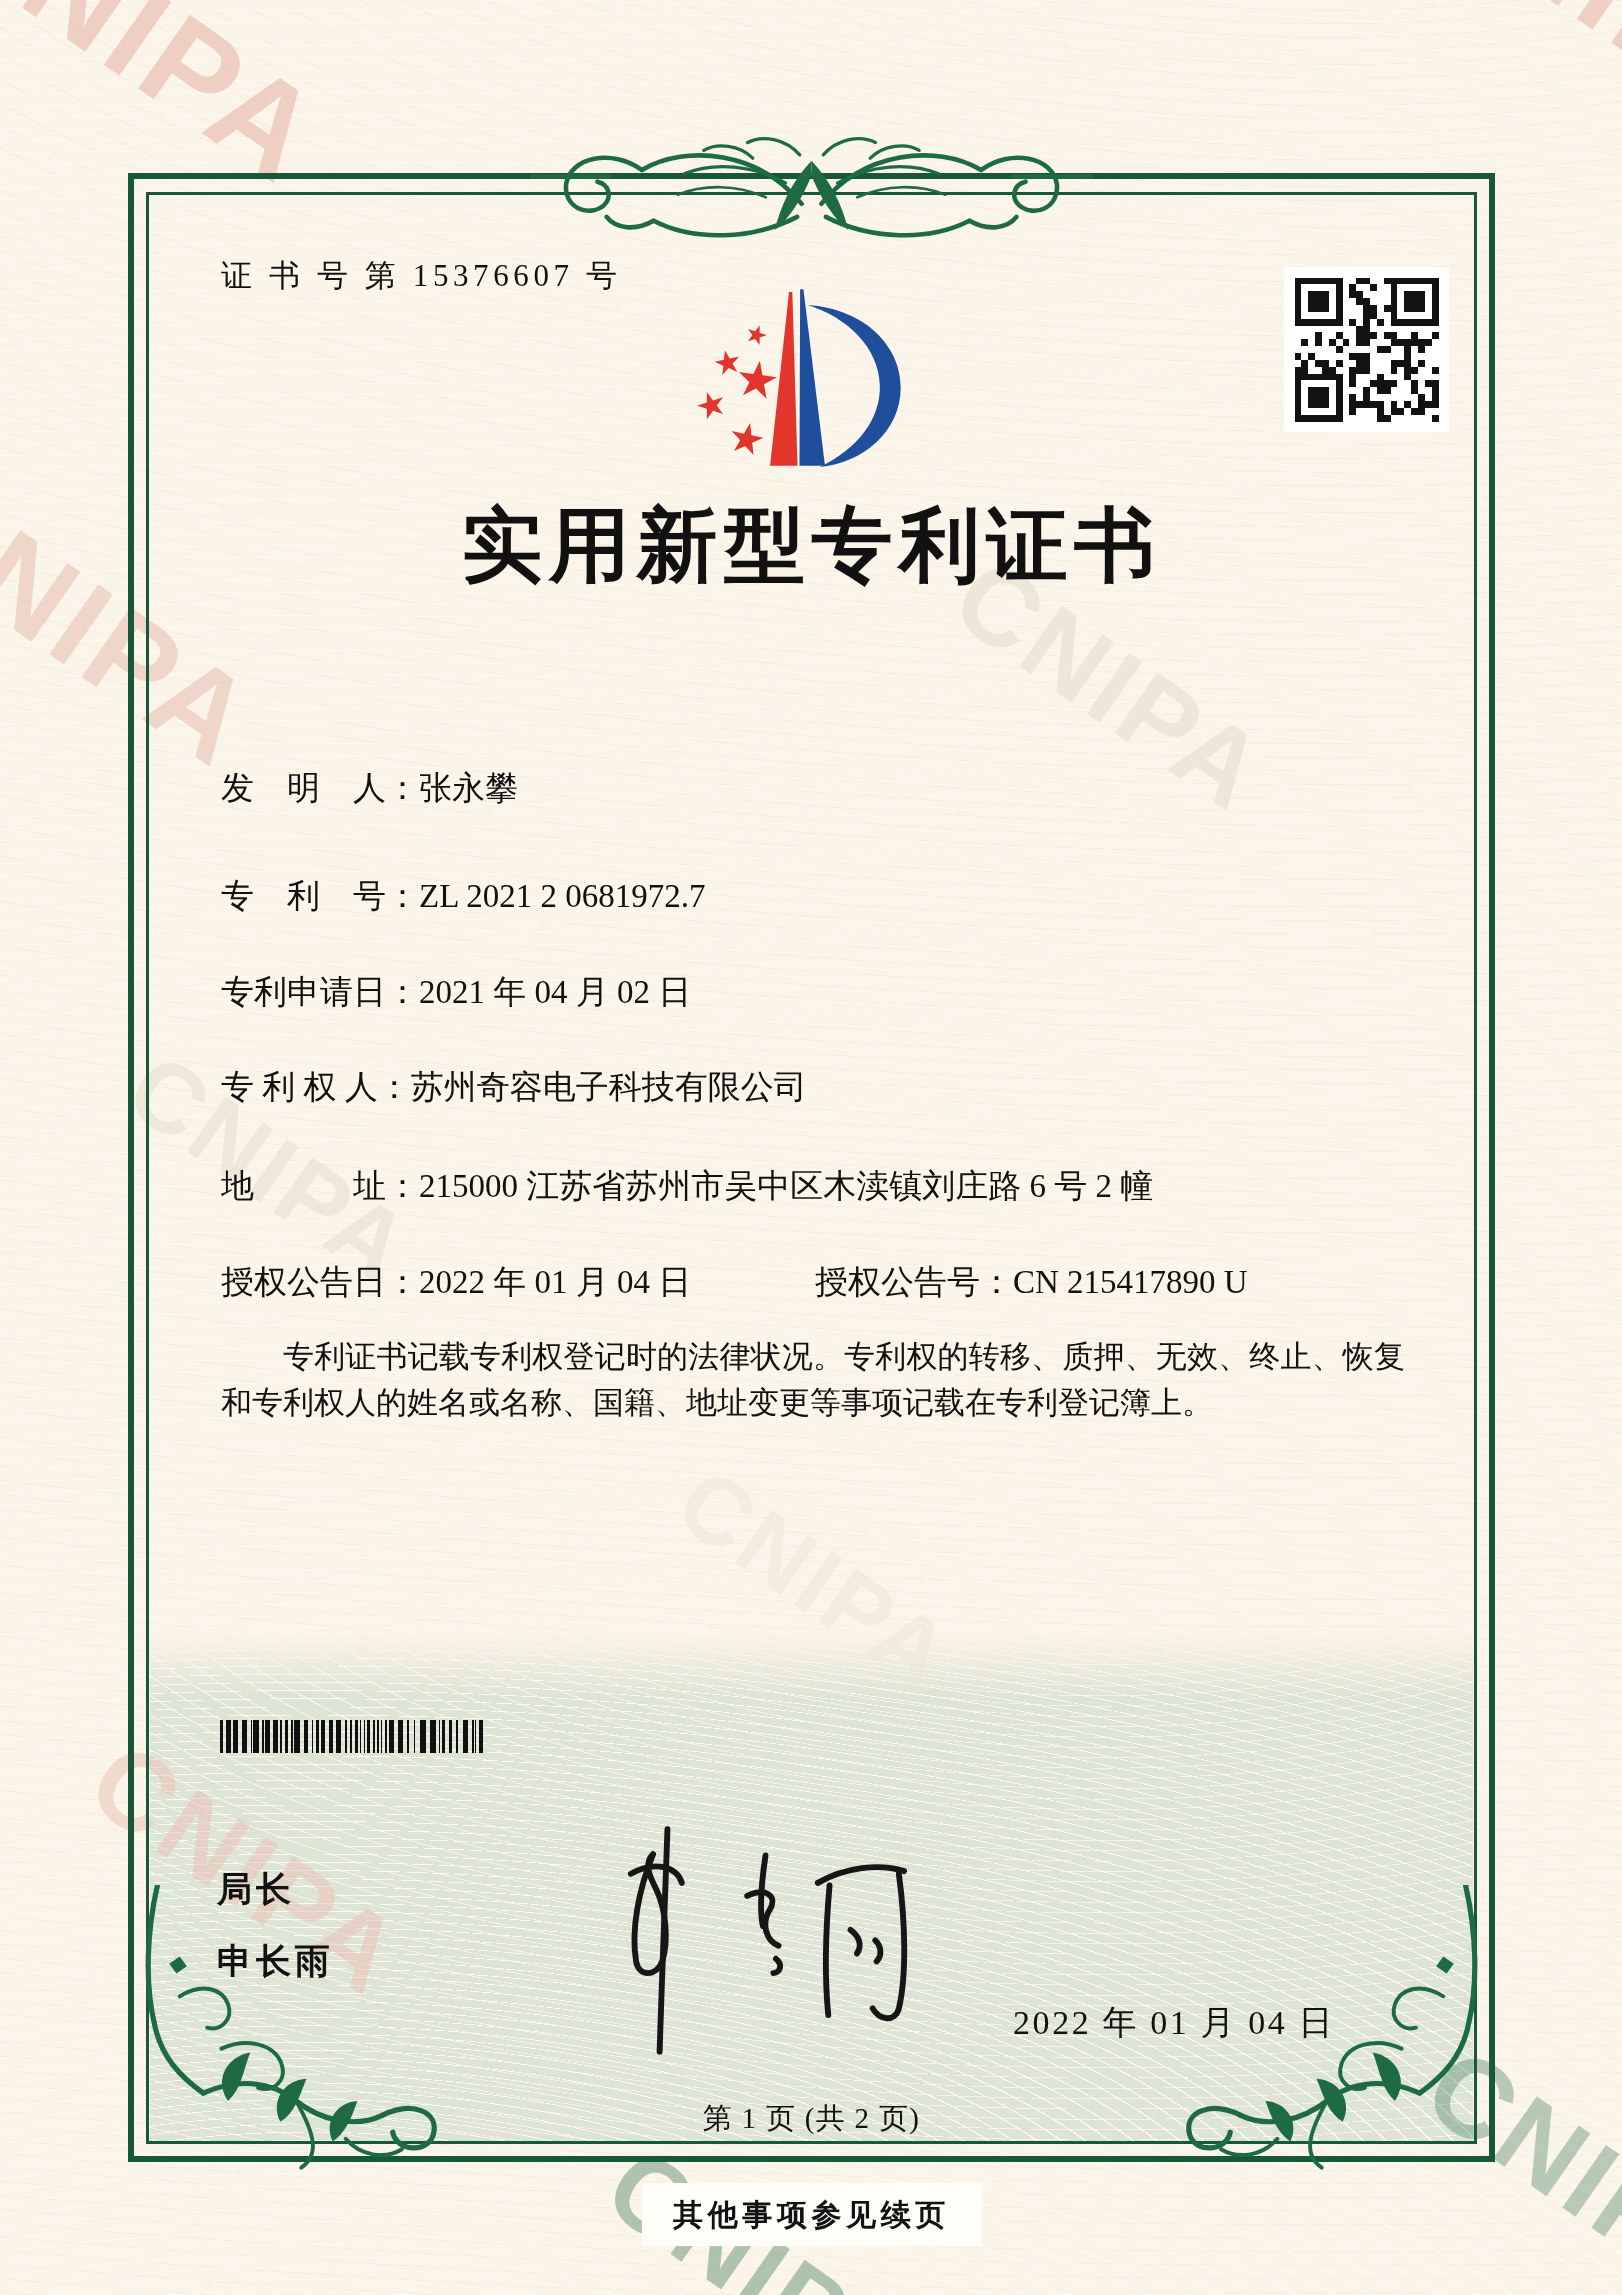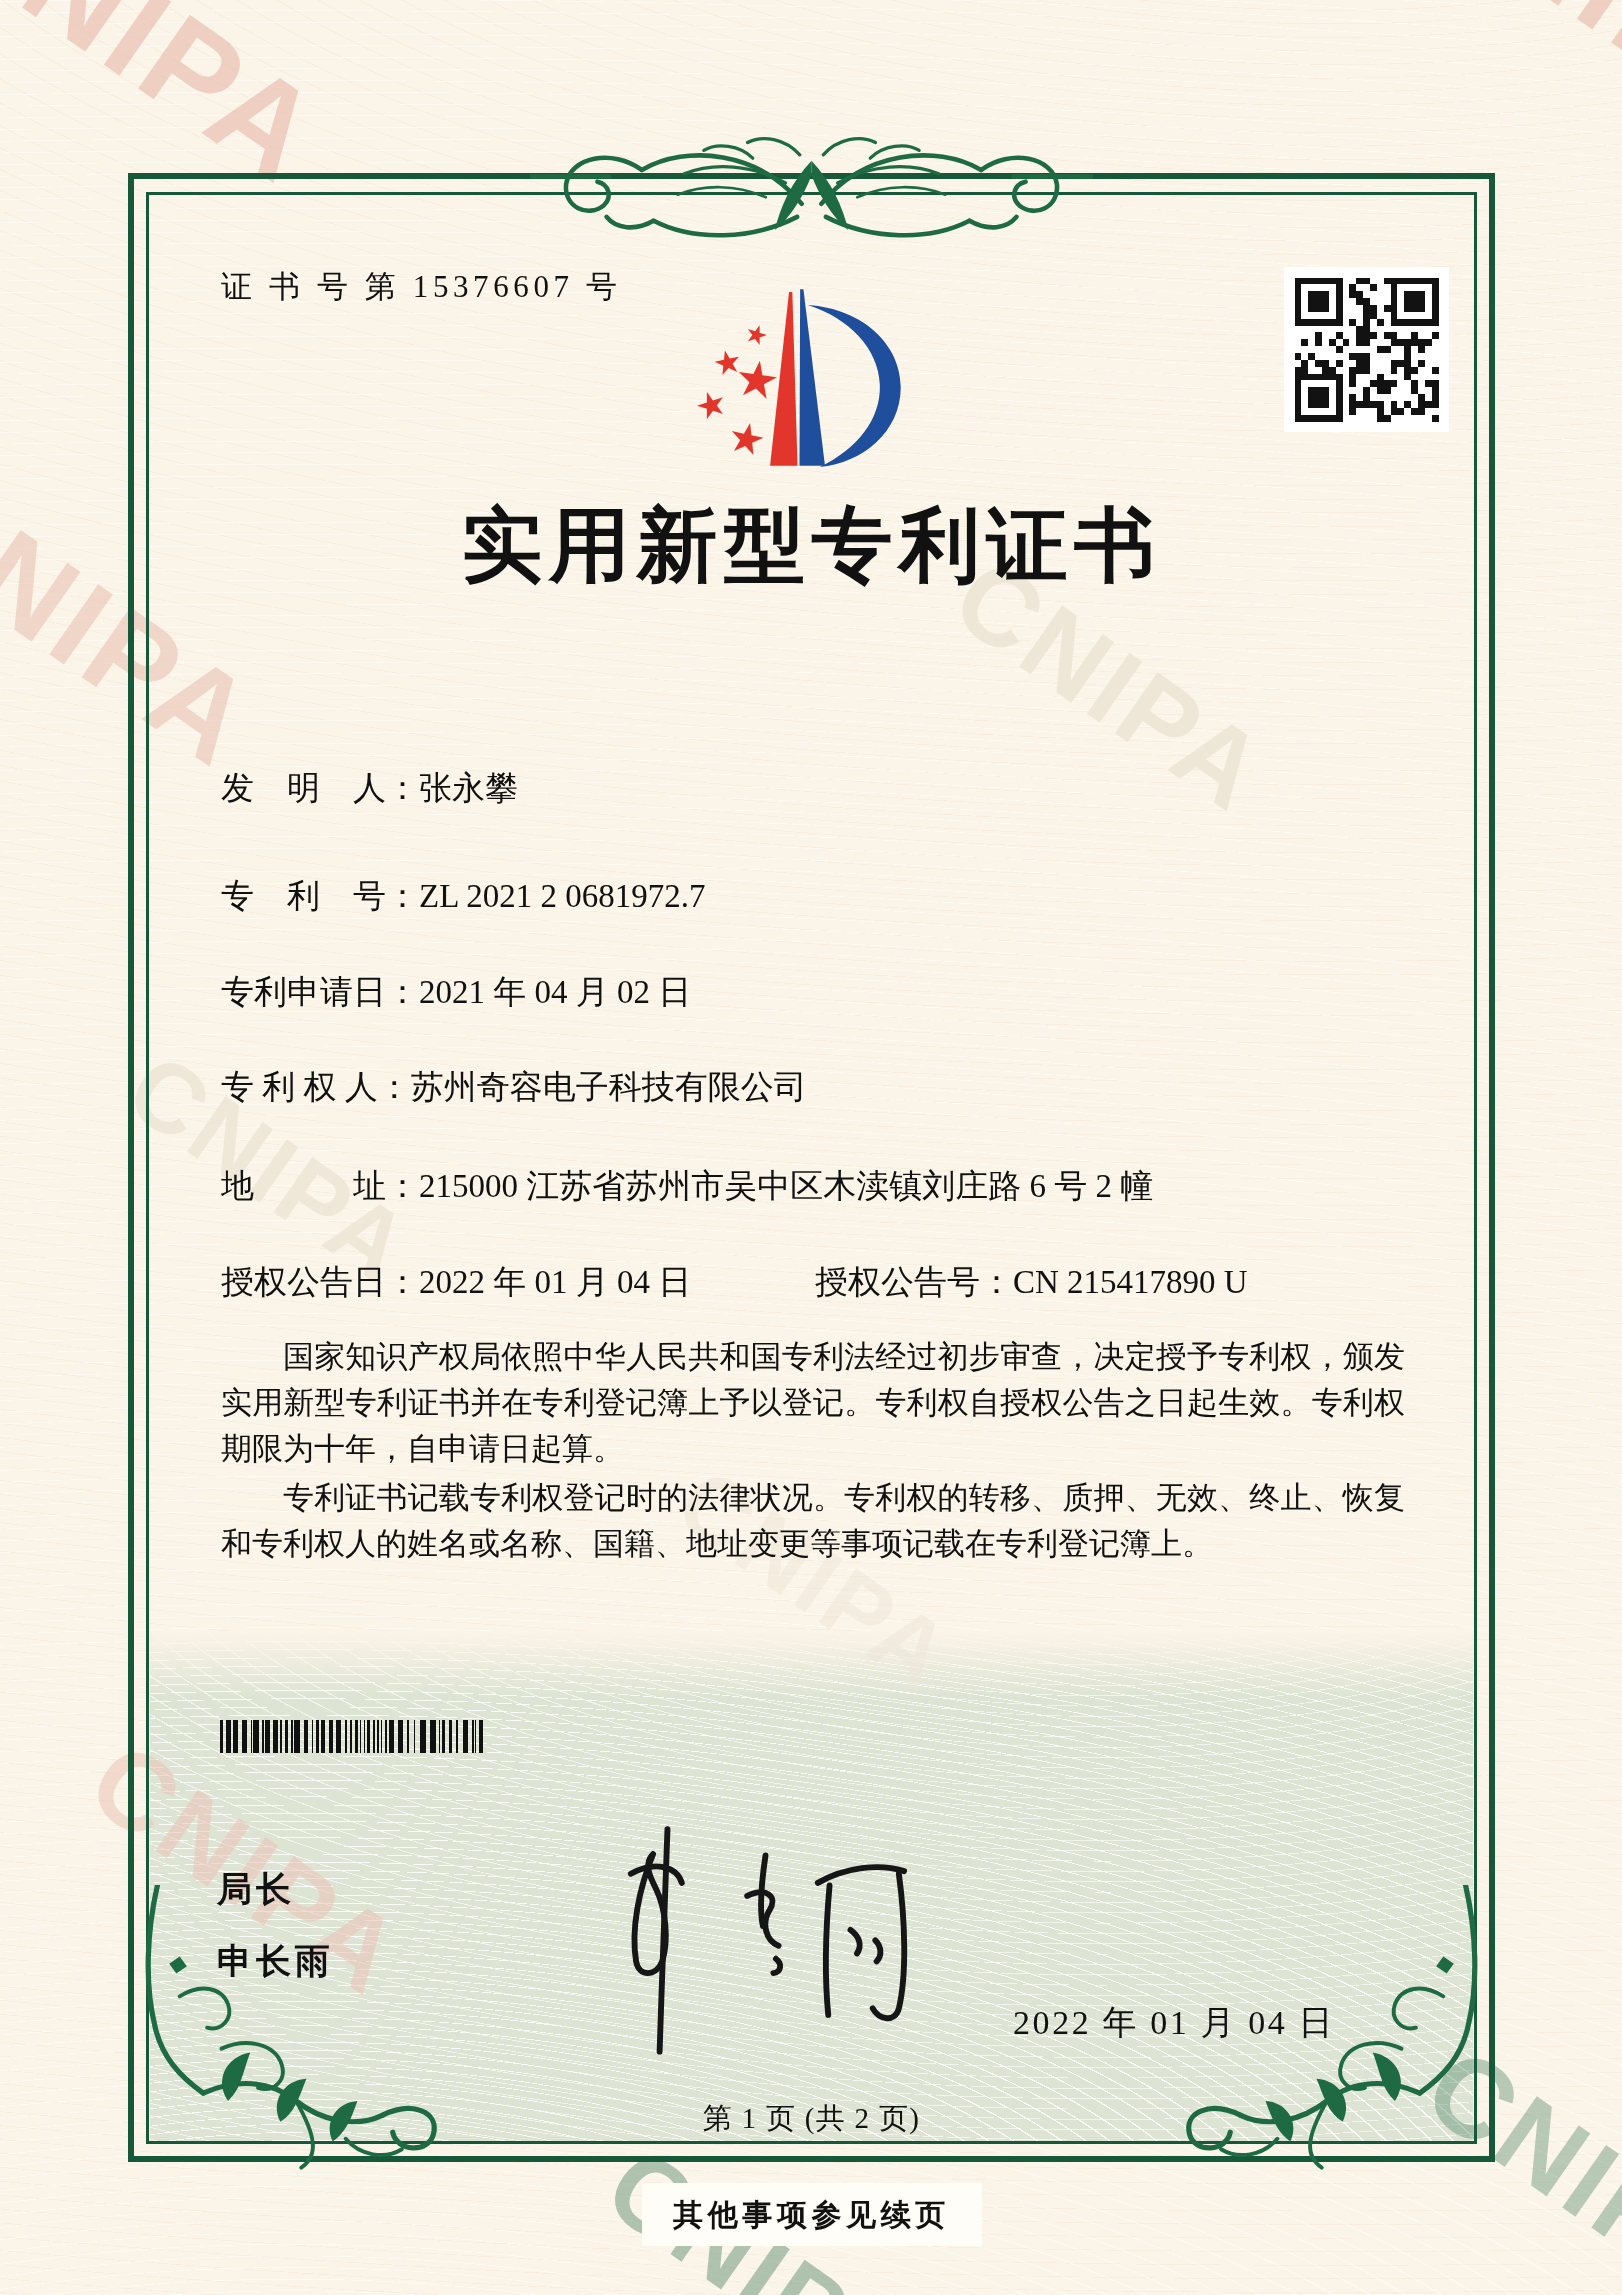--- a/index.html
+++ b/index.html
@@ -42,21 +42,21 @@
   .frame-outer{position:absolute;left:128px;right:128px;top:173px;bottom:133px;border:6.5px solid #17583a;z-index:3;}
   .frame-inner{position:absolute;left:146px;right:146px;top:192px;bottom:151px;border:3.3px solid #17583a;z-index:3;}
 
   .ornament{position:absolute;z-index:3;}
   .orn-top{left:530px;top:119px;}
   .orn-bl{left:130px;top:1885px;}
   .orn-br{right:130px;top:1885px;transform:scaleX(-1);}
 
   
   .content{position:absolute;inset:0;z-index:4;}
-  .cert-no{position:absolute;left:221px;top:266px;font-size:31px;letter-spacing:4.6px;}
+  .cert-no{position:absolute;left:221px;top:255px;font-size:31px;letter-spacing:4.6px;}
   .logo{position:absolute;left:673px;top:275px;}
   .qr{position:absolute;left:1284px;top:267px;width:165px;height:165px;background:#fff;
       display:flex;align-items:center;justify-content:center;}
   #qr-grid{display:grid;grid-template-columns:repeat(21,1fr);grid-template-rows:repeat(21,1fr);width:144px;height:144px;}
   #qr-grid .qd{background:#121212;} #qr-grid .ql{background:#fff;}
   .title{position:absolute;left:0;right:0;top:492px;text-align:center;font-size:81px;font-weight:700;letter-spacing:6.5px;}
 
   .row{position:absolute;left:221px;font-size:33px;line-height:41px;white-space:nowrap;}
   .r0{top:683px;} .r1{top:768px;} .r2{top:876px;} .r3{top:972px;}
   .r4{top:1067px;} .r5{top:1166px;} .r6{top:1262px;} .r7{top:1262px;left:815px;}
@@ -629,21 +629,20 @@
 
     <div class="row r1"><span>发　明　人：</span><span>张永攀</span></div>
     <div class="row r2"><span>专　利　号：</span><span>ZL 2021 2 0681972.7</span></div>
     <div class="row r3"><span>专利申请日：</span><span>2021 年 04 月 02 日</span></div>
     <div class="row r4"><span>专 利 权 人：</span><span>苏州奇容电子科技有限公司</span></div>
     <div class="row r5"><span>地　　　址：</span><span>215000 江苏省苏州市吴中区木渎镇刘庄路 6 号 2 幢</span></div>
     <div class="row r6"><span>授权公告日：</span><span>2022 年 01 月 04 日</span></div>
     <div class="row r7"><span>授权公告号：</span><span>CN 215417890 U</span></div>
 
     <div class="paras">
-      <p>国家知识产权局依照中华人民共和国专利法经过初步审查，决定授予专利权，颁发实用新型专利证书并在专利登记簿上予以登记。专利权自授权公告之日起生效。专利权期限为十年，自申请日起算。</p>
       <p>专利证书记载专利权登记时的法律状况。专利权的转移、质押、无效、终止、恢复和专利权人的姓名或名称、国籍、地址变更等事项记载在专利登记簿上。</p>
     </div>
 
     <div class="barcode" id="barcode">
         <div class="bar" style="width: 2.6px;"></div>
         <div class="gap" style="width: 3.3px;"></div>
         <div class="bar" style="width: 5.2px;"></div>
         <div class="gap" style="width: 2px;"></div>
         <div class="bar" style="width: 5.2px;"></div>
         <div class="gap" style="width: 3.9px;"></div>

